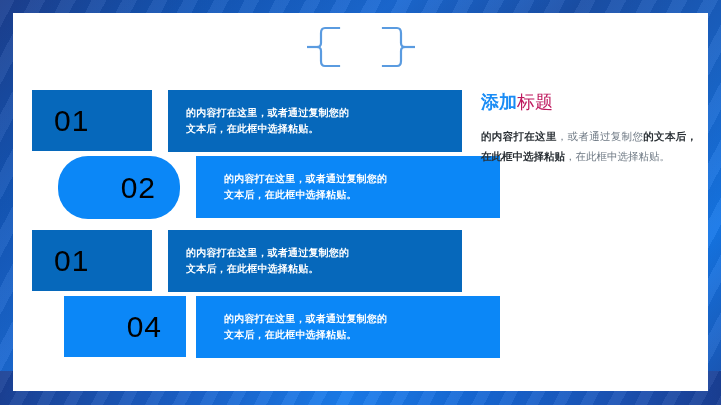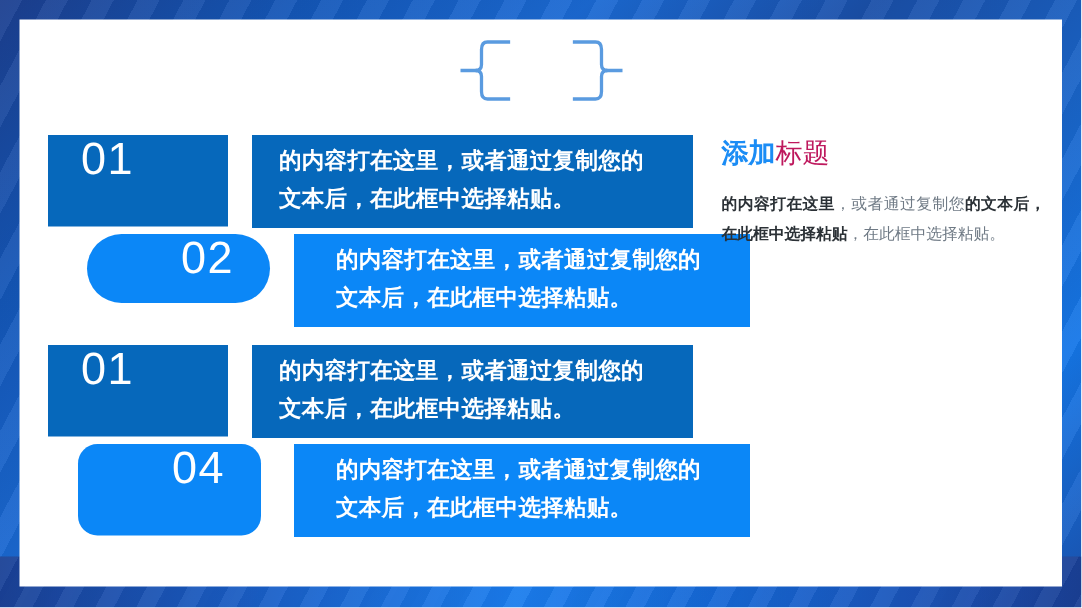--- a/index.html
+++ b/index.html
@@ -97,35 +97,36 @@
   .left-col {
     position: absolute;
     left: 0;
     top: 84px;
     width: 470px;
     height: 290px;
   }
 
   .num-box {
     position: absolute;
-    color: #ffffff;
+    color: #000000;
     font-size: 30px;
     font-weight: normal;
     display: flex;
+    align-items: center;
     letter-spacing: 1px;
   }
   .num-box.dark { background: #0668bb; }
   .num-box.bright { background: #0b87f7; }
   .num-box.dark   { justify-content: flex-start; padding-left: 22px; }
   .num-box.bright { justify-content: flex-end;   padding-right: 24px; }
 
   .txt-box {
     position: absolute;
     color: #ffffff;
-    font-size: 15px;
+    font-size: 10px;
     line-height: 1.65;
     letter-spacing: .2px;
     display: flex;
     flex-direction: column;
     justify-content: center;
   }
   .txt-box.dark   { background: #0668bb; padding-left: 18px; padding-right: 14px; }
   .txt-box.bright { background: #0b87f7; padding-left: 28px; padding-right: 14px; }
   .txt-box .ln { white-space: nowrap; }
   .txt-box .b { font-weight: bold; }
@@ -185,37 +186,37 @@
   <div class="left-col">
 
     <div class="num-box dark" style="left:32px; top:6px; width:98px; height:61px;">
       <span>01</span>
     </div>
     <div class="txt-box dark" style="left:168px; top:6px; width:262px; height:62px;">
       <span class="ln b">的内容打在这里，或者通过复制您的</span>
       <span class="ln b">文本后，在此框中选择粘贴。</span>
     </div>
 
-    <div class="num-box bright" style="left:58px; top:72px; width:98px; height:46px;border-radius:30px;">
+    <div class="num-box bright" style="left:58px; top:72px; width:98px; height:63px;border-radius:30px;">
       <span>02</span>
     </div>
     <div class="txt-box bright" style="left:196px; top:72px; width:262px; height:62px;">
       <span class="ln b">的内容打在这里，或者通过复制您的</span>
       <span class="ln b">文本后，在此框中选择粘贴。</span>
     </div>
 
     <div class="num-box dark" style="left:32px; top:146px; width:98px; height:61px;">
       <span>01</span>
     </div>
     <div class="txt-box dark" style="left:168px; top:146px; width:262px; height:62px;">
       <span class="ln b">的内容打在这里，或者通过复制您的</span>
       <span class="ln b">文本后，在此框中选择粘贴。</span>
     </div>
 
-    <div class="num-box bright" style="left:52px; top:212px; width:98px; height:61px;border-radius:13px;">
+    <div class="num-box bright" style="left:64px; top:212px; width:98px; height:61px;">
       <span>04</span>
     </div>
     <div class="txt-box bright" style="left:196px; top:212px; width:262px; height:62px;">
       <span class="ln b">的内容打在这里，或者通过复制您的</span>
       <span class="ln b">文本后，在此框中选择粘贴。</span>
     </div>
 
   </div>
 
   <div class="right-col">

